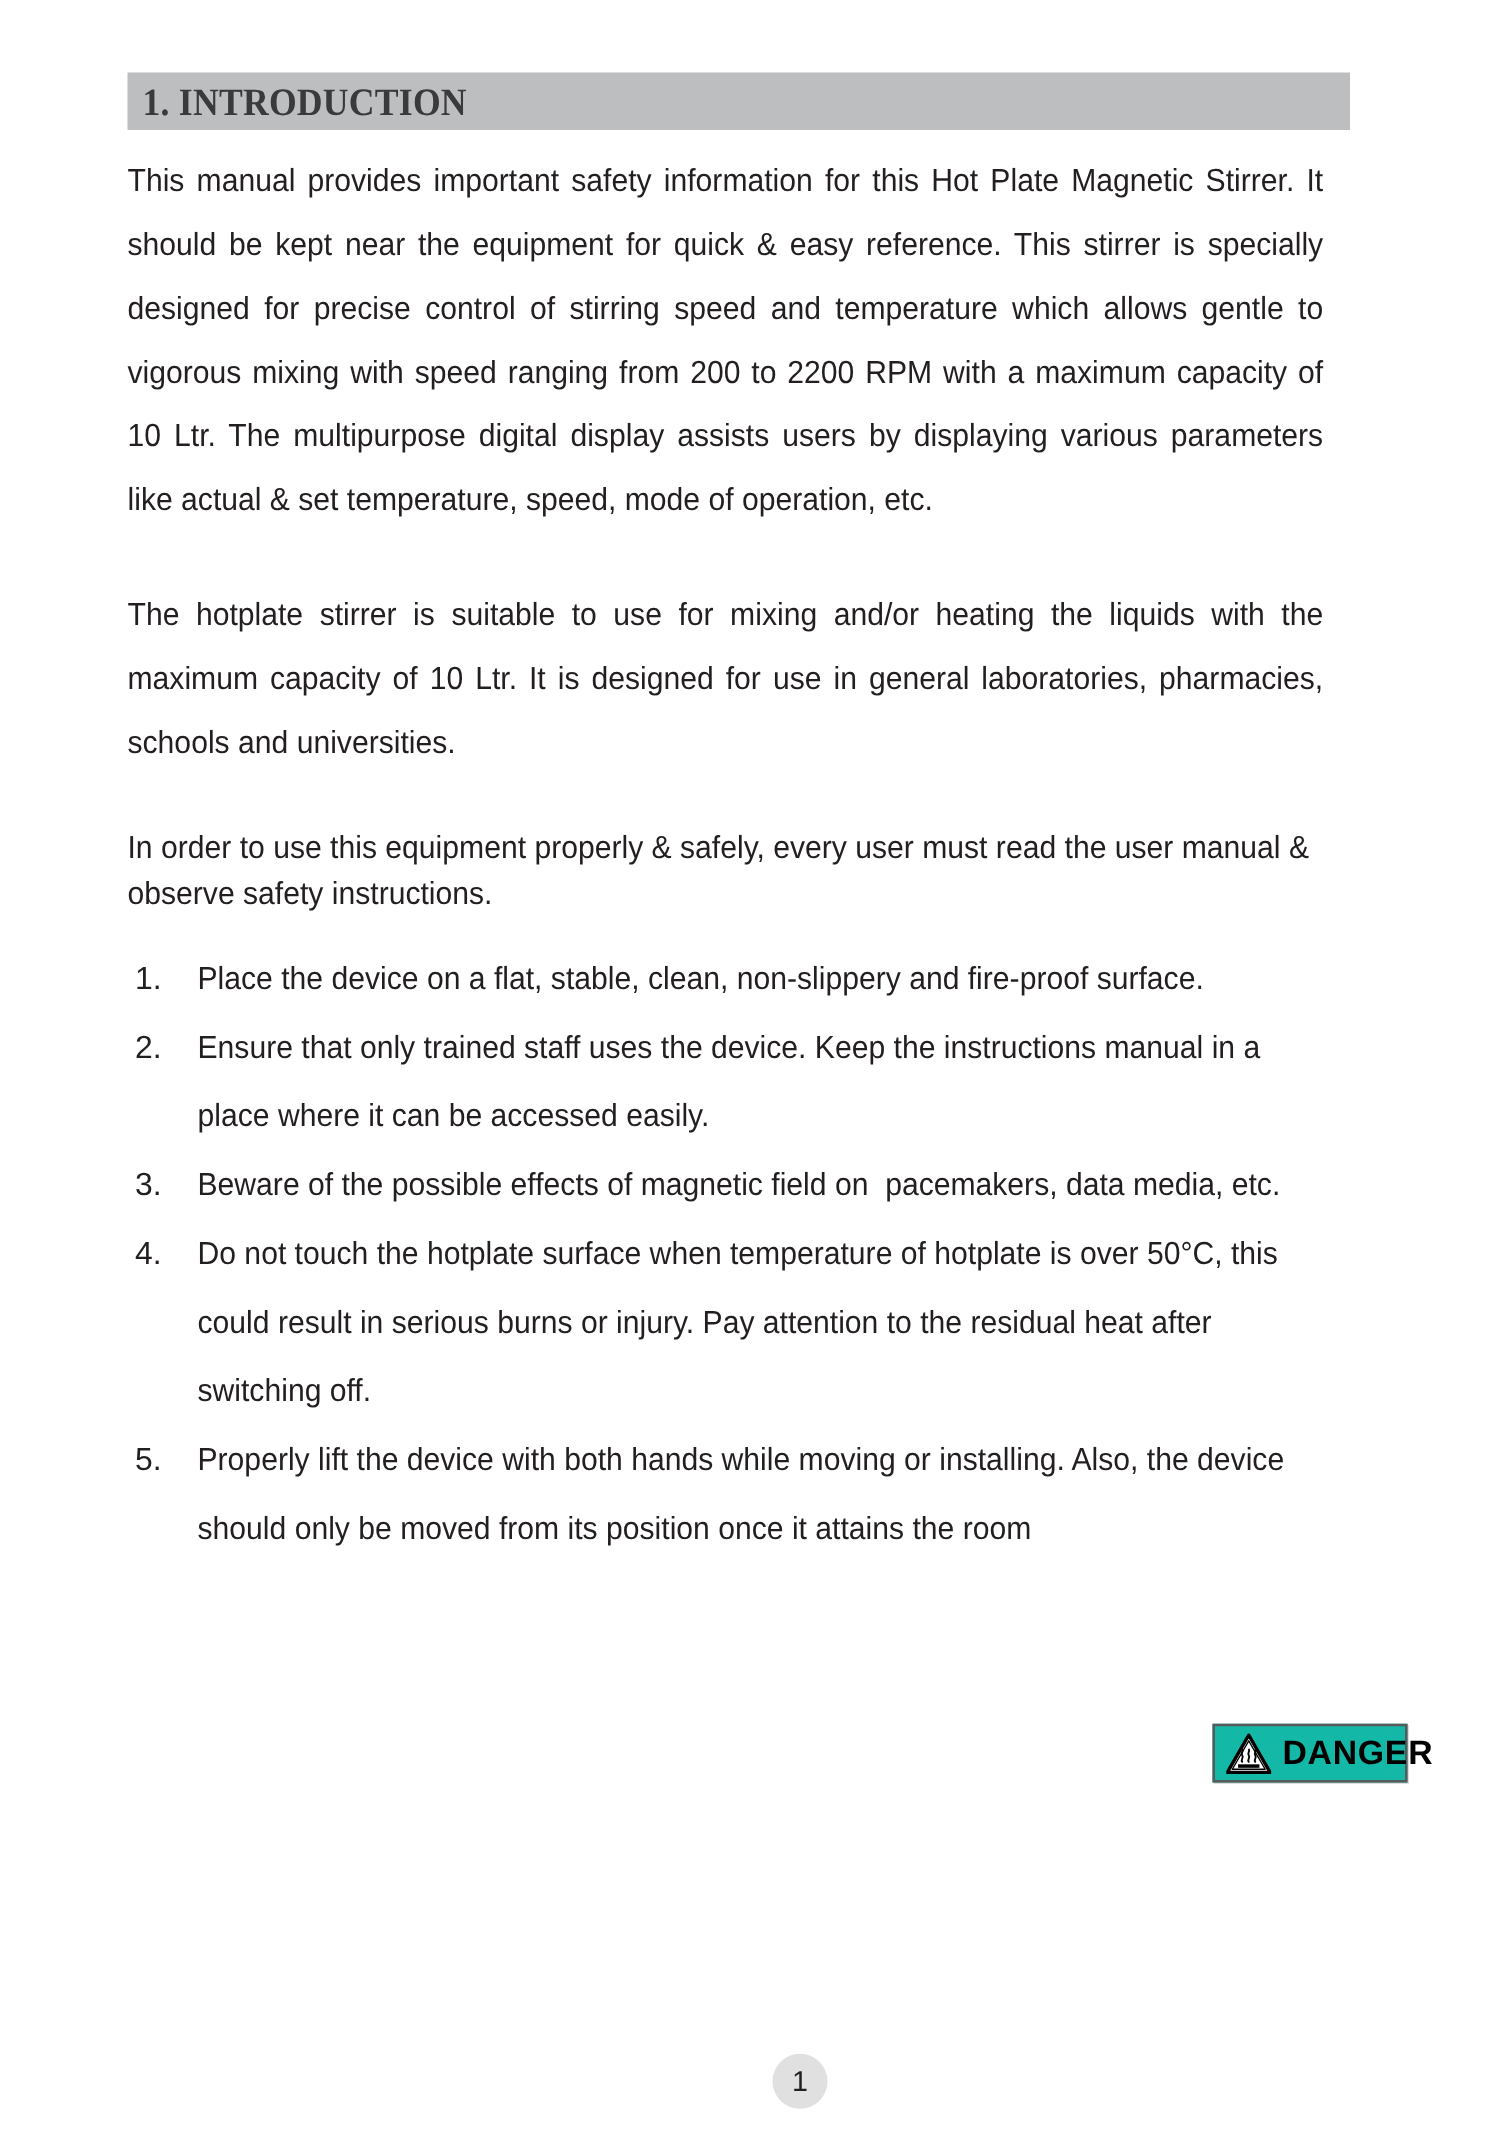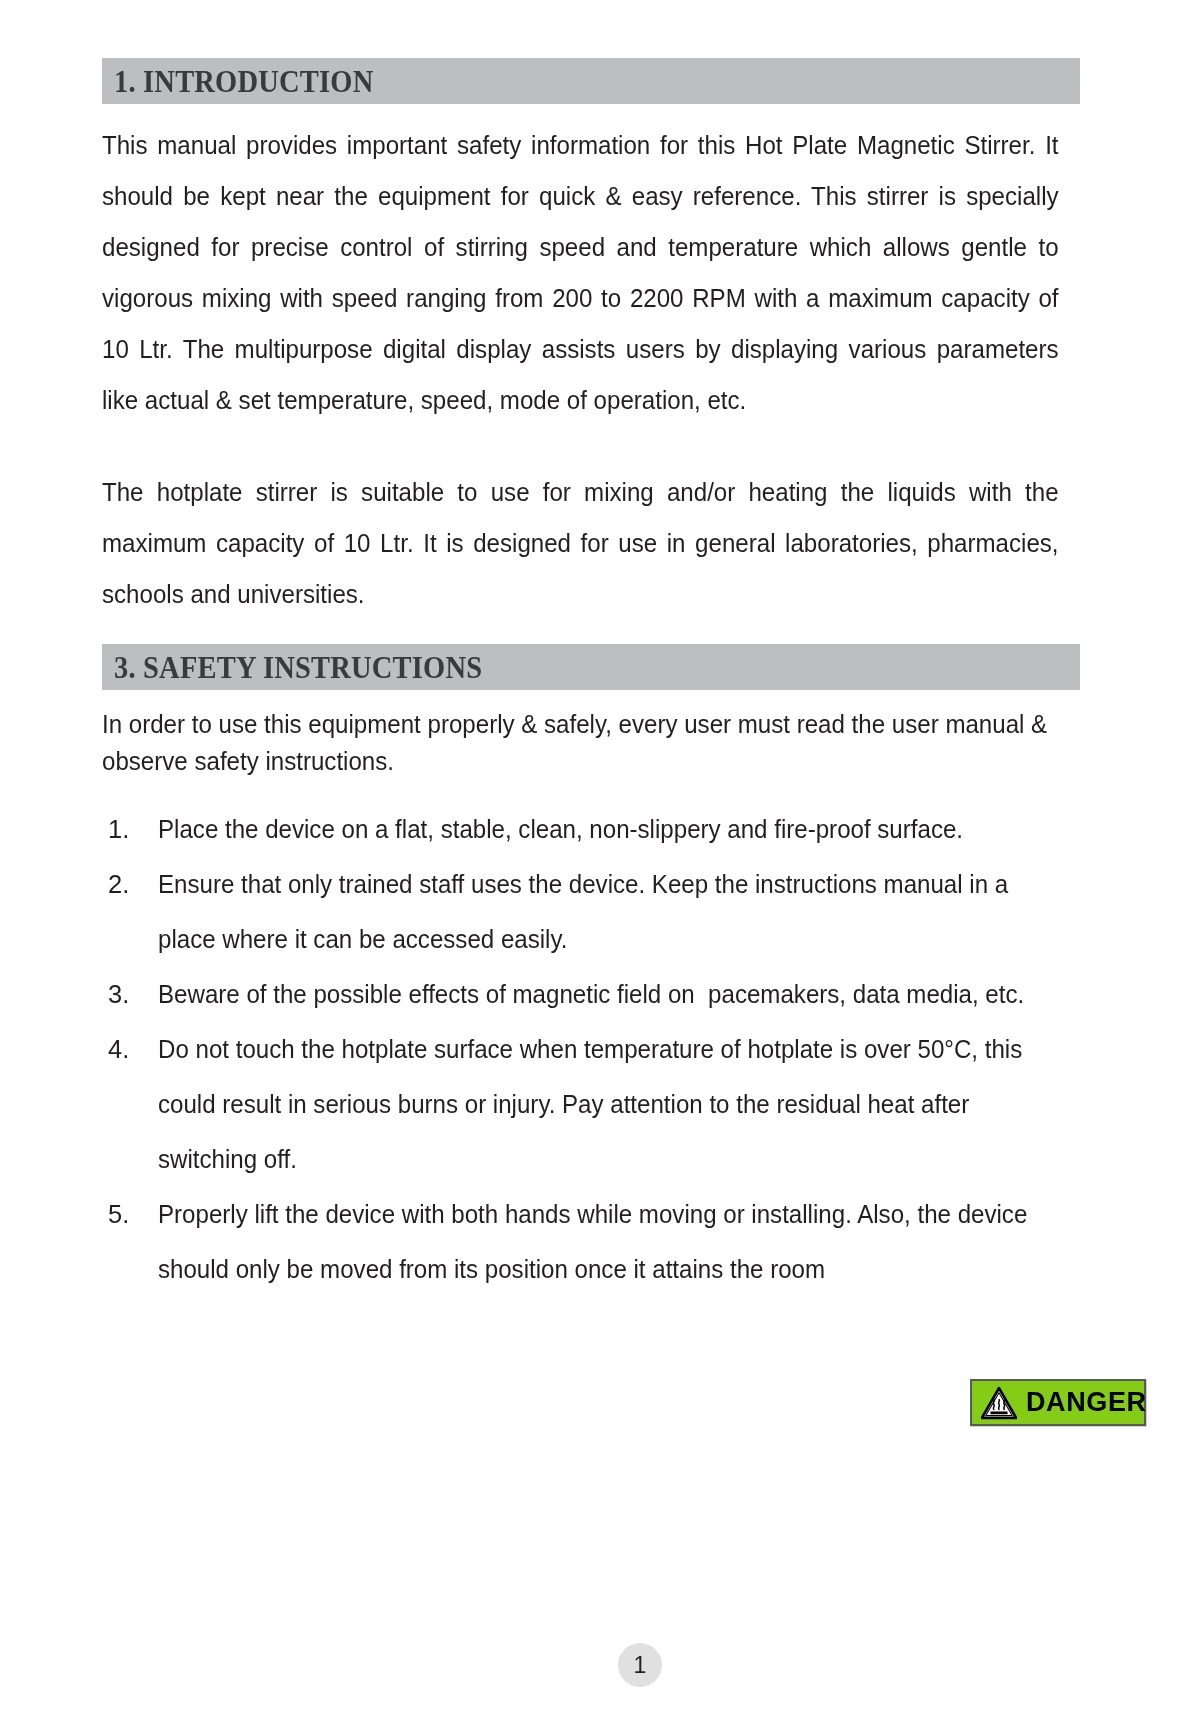--- a/index.html
+++ b/index.html
@@ -118,23 +118,23 @@
     white-space: pre-wrap;
   }
 
   .list-top-gap { height: 22px; }
 
   
   .danger-badge {
     position: absolute;
     left: 930px;
     top: 1379px;
-    width: 176px;
+    width: 156px;
     height: 47px;
-    background: #84cc16;
+    background: #14b8a6;
     border: 2px solid #58595b;
     box-sizing: border-box;
     display: flex;
     align-items: center;
     justify-content: flex-start;
     padding-left: 9px;
     box-shadow: 1px 1px 0 rgba(0,0,0,0.18);
   }
   .danger-icon {
     flex: 0 0 auto;
@@ -184,23 +184,20 @@
       <span class="band-title">1. INTRODUCTION</span>
     </div>
     <p class="para para-1">This manual provides important safety information for this Hot Plate Magnetic Stirrer. It should be kept near the equipment for quick &amp; easy reference. This stirrer is specially designed for precise control of stirring speed and temperature which allows gentle to vigorous mixing with speed ranging from 200 to 2200 RPM with a maximum capacity of 10 Ltr. The multipurpose digital display assists users by displaying various parameters like actual &amp; set temperature, speed, mode of operation, etc.</p>
 
     <div class="gap-before-band-1"></div>
 
     <p class="para para-2">The hotplate stirrer is suitable to use for mixing and/or heating the liquids with the maximum capacity of 10 Ltr. It is designed for use in general laboratories, pharmacies, schools and universities.</p>
 
     <div class="gap-before-band-2"></div>
 
-    <div class="section-band">
-      <span class="band-title">3. SAFETY INSTRUCTIONS</span>
-    </div>
     <p class="para-tight" style="margin-top:16px;">In order to use this equipment properly &amp; safely, every user must read the user manual &amp; observe safety instructions.</p>
 
     <div class="list-top-gap"></div>
 
     <ol class="inst-list">
       <li class="inst-item">
         <span class="inst-num">1.</span>
         <span class="inst-text">Place the device on a flat, stable, clean, non-slippery and fire-proof surface.</span>
       </li>
       <li class="inst-item">

